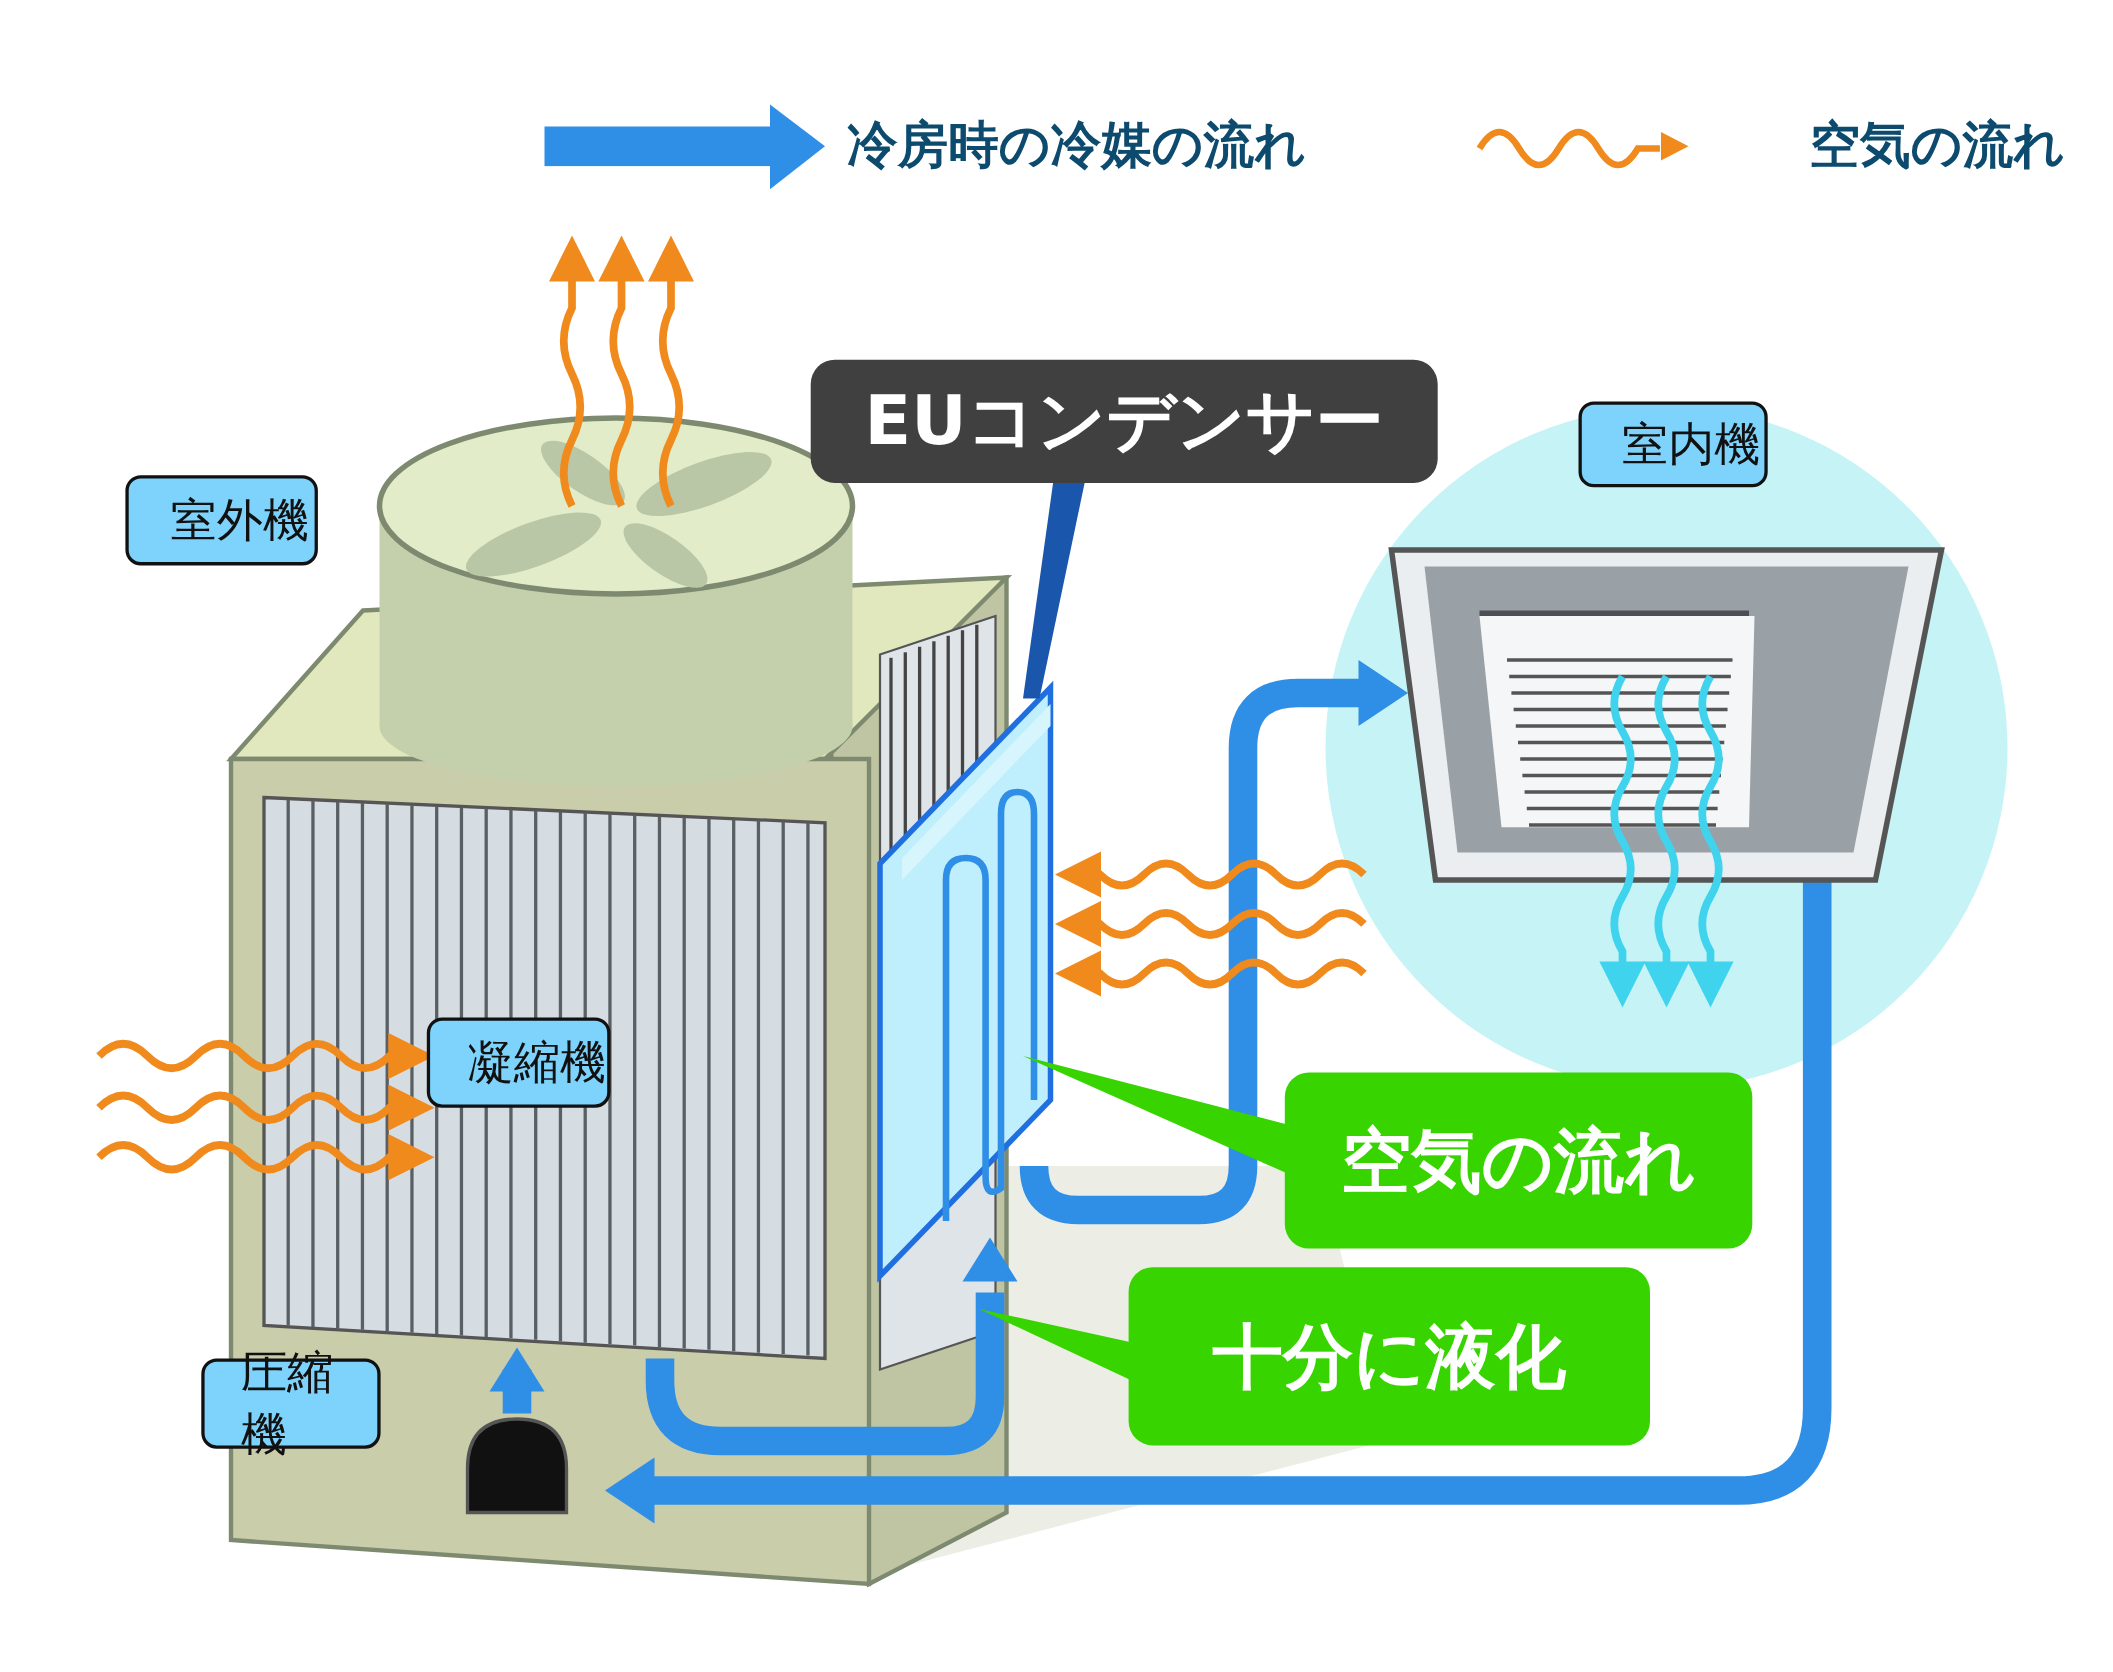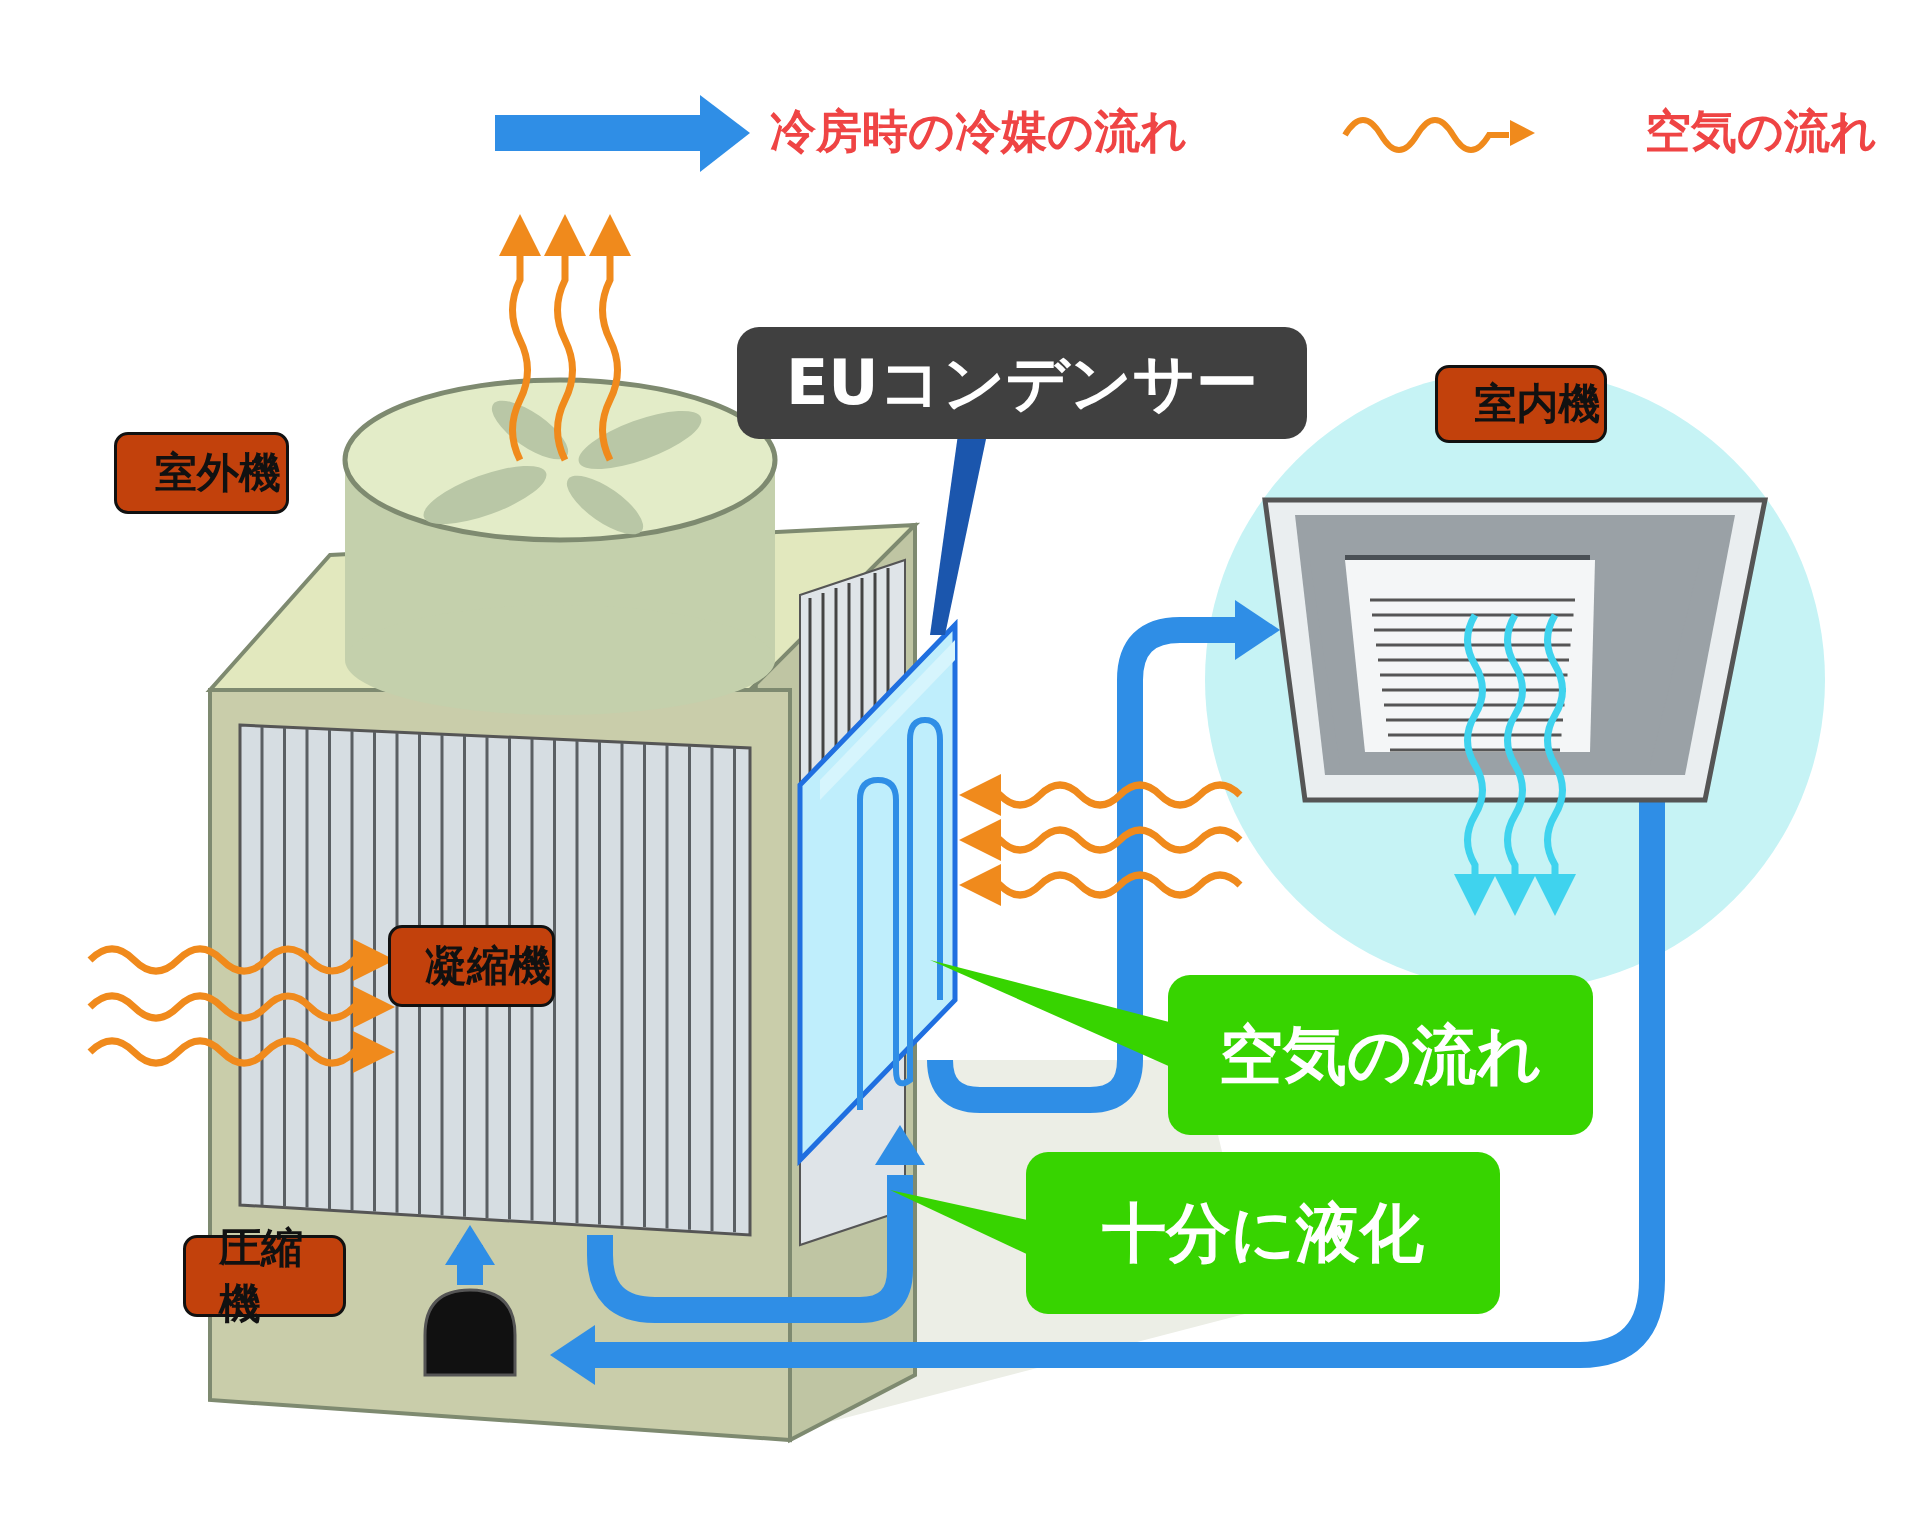--- a/index.html
+++ b/index.html
@@ -1,23 +1,23 @@
 <!DOCTYPE html>
 <html><head>
 <meta charset="utf-8">
 <style>
   html, body { margin: 0; padding: 0; background: #ffffff; }
   body { width: 1921px; height: 1520px; position: relative; overflow: hidden;
          font-family: "DejaVu Sans", sans-serif; }
   #stage { position: absolute; left: 0; top: 0; width: 1921px; height: 1520px; }
   .txt { position: absolute; white-space: nowrap; font-weight: bold; line-height: 1; }
-  .legend-text { font-size: 46px; color: #ef4444; }
-  .label-box { position: absolute; background: #c2410c; border: 3px solid #111; border-radius: 14px;
+  .legend-text { font-size: 46px; color: #0c4a6e; }
+  .label-box { position: absolute; background: #7dd3fc; border: 3px solid #111; border-radius: 14px;
                display: flex; align-items: center; justify-content: center;
-               font-size: 42px; font-weight: bold; color: #111; box-sizing: border-box; padding-left: 33px; }
+               font-size: 42px; font-weight: normal; color: #111; box-sizing: border-box; padding-left: 33px; }
   .callout { position: absolute; border-radius: 22px; display: flex; align-items: center;
              justify-content: center; color: #fff; font-weight: bold; box-sizing: border-box; }
   .callout-blue { background: #404040; font-size: 62px; }
   .callout-green { background: #37d400; font-size: 64px; }
 </style>
 </head>
 <body>
 
 <div id="stage">
 <svg width="1921" height="1520" viewBox="0 0 1921 1520">

